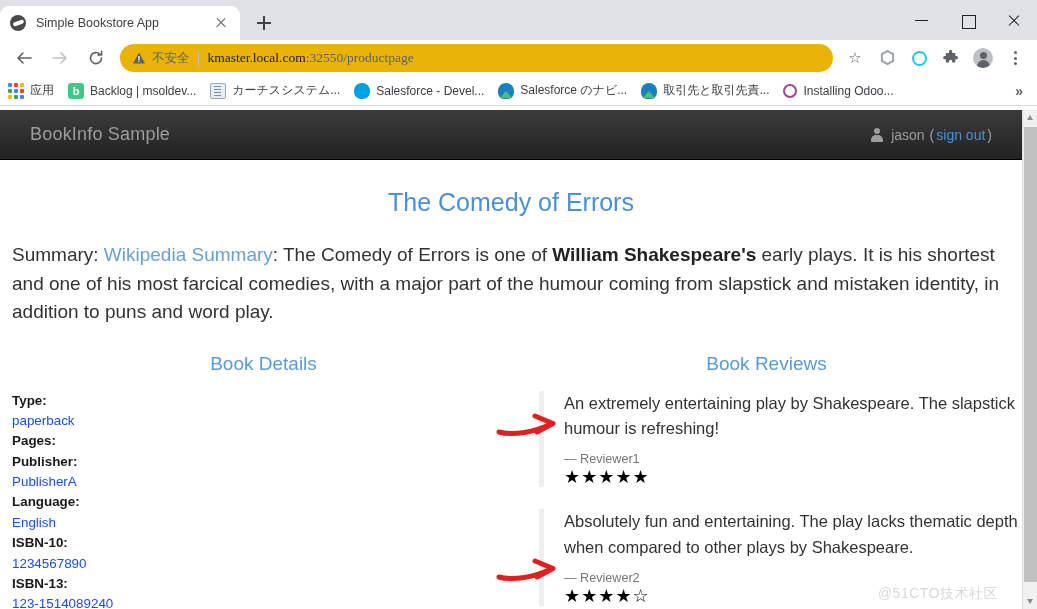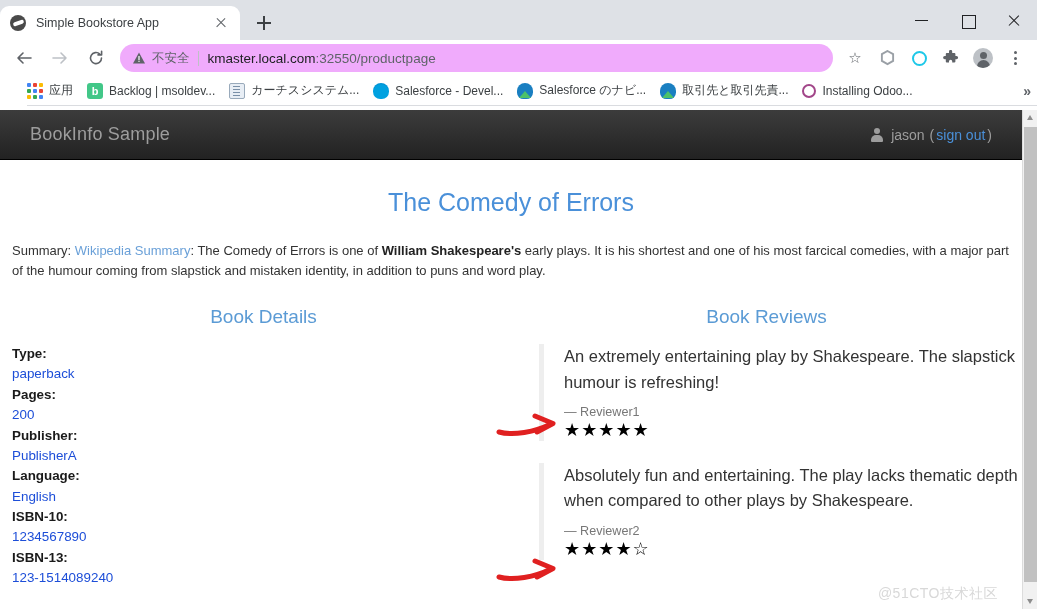--- a/index.html
+++ b/index.html
@@ -86,23 +86,23 @@
   }
   .navbtn {
     width: 30px; height: 30px; position: relative; margin: 0 3px;
     cursor: pointer; color: #5f6368;
     display: flex; align-items: center; justify-content: center;
     font-size: 17px;
   }
   .navbtn.disabled { color: #bdc1c6; }
 
   .omnibox {
-    flex: 1 1 auto; height: 28px; background: #f0abfc;
+    flex: 1 1 auto; height: 28px; background: #eab308;
     border-radius: 14px; display: flex; align-items: center;
-    padding: 0 12px; margin: 0 6px; min-width: 0;
+    padding: 0 12px; margin: 0 6px; min-width: 0; font-family: Liberation Serif, serif;
   }
   .warn-icon {
     width: 14px; height: 14px; margin-right: 6px; flex: 0 0 auto;
     position: relative;
   }
   .security-label {
     font-size: 12.5px; color: #5f6368; white-space: nowrap;
     margin-right: 8px;
   }
   .sec-divider {
@@ -143,21 +143,21 @@
     position: absolute; left: 8px; width: 3px; height: 3px;
     border-radius: 50%; background: #5f6368; display: block;
   }
   .kebab i:nth-child(1) { top: 2px; }
   .kebab i:nth-child(2) { top: 7.5px; }
   .kebab i:nth-child(3) { top: 13px; }
 
   
   .bookmarks {
     height: 30px; background: #fff; display: flex; align-items: center;
-    padding: 0 0; border-bottom: 1px solid #dadce0; margin-left: 27px;
+    padding: 0 8px; border-bottom: 1px solid #dadce0;
   }
   .bm {
     display: flex; align-items: center; margin-right: 14px;
     cursor: pointer; max-width: 160px;
   }
   .bm-label {
     font-size: 12px; color: #3c4043; white-space: nowrap;
     overflow: hidden; text-overflow: ellipsis;
   }
   .bm-ico { width: 16px; height: 16px; margin-right: 6px; flex: 0 0 auto; }
@@ -238,21 +238,21 @@
   .signout { color: #4a90d9; margin: 0 2px; cursor: pointer; }
 
   .content { padding: 0 12px; }
 
   .book-title {
     text-align: center; color: #4a90d9; font-size: 25px;
     font-weight: normal; margin: 27px 0 0 0; line-height: 1.2;
   }
 
   .summary {
-    font-size: 13px; color: #333; line-height: 1.5;
+    font-size: 19px; color: #333; line-height: 1.5;
     margin: 24px 0 12px 0;
   }
   .summary a { color: #6aa0d8; text-decoration: none; }
   .summary b { font-weight: bold; color: #222; }
 
   .columns { display: flex; margin-top: 26px; }
   .col-left { width: 503px; flex: 0 0 auto; }
   .col-right { width: 503px; flex: 0 0 auto; }
 
   .col-head {
@@ -462,21 +462,20 @@
         <p class="summary"><span>Summary: </span><a href="#">Wikipedia Summary</a><span>: The Comedy of Errors is one of </span><b>William Shakespeare's</b><span> early plays. It is his shortest and one of his most farcical comedies, with a major part of the humour coming from slapstick and mistaken identity, in addition to puns and word play.</span></p>
 
         <div class="columns">
 
           <div class="col-left">
             <h3 class="col-head">Book Details</h3>
             <dl class="details-list">
               <dt>Type:</dt>
               <dd>paperback</dd>
               <dt>Pages:</dt>
-              <dd>200</dd>
               <dt>Publisher:</dt>
               <dd>PublisherA</dd>
               <dt>Language:</dt>
               <dd>English</dd>
               <dt>ISBN-10:</dt>
               <dd>1234567890</dd>
               <dt>ISBN-13:</dt>
               <dd>123-1514089240</dd>
             </dl>
           </div>

